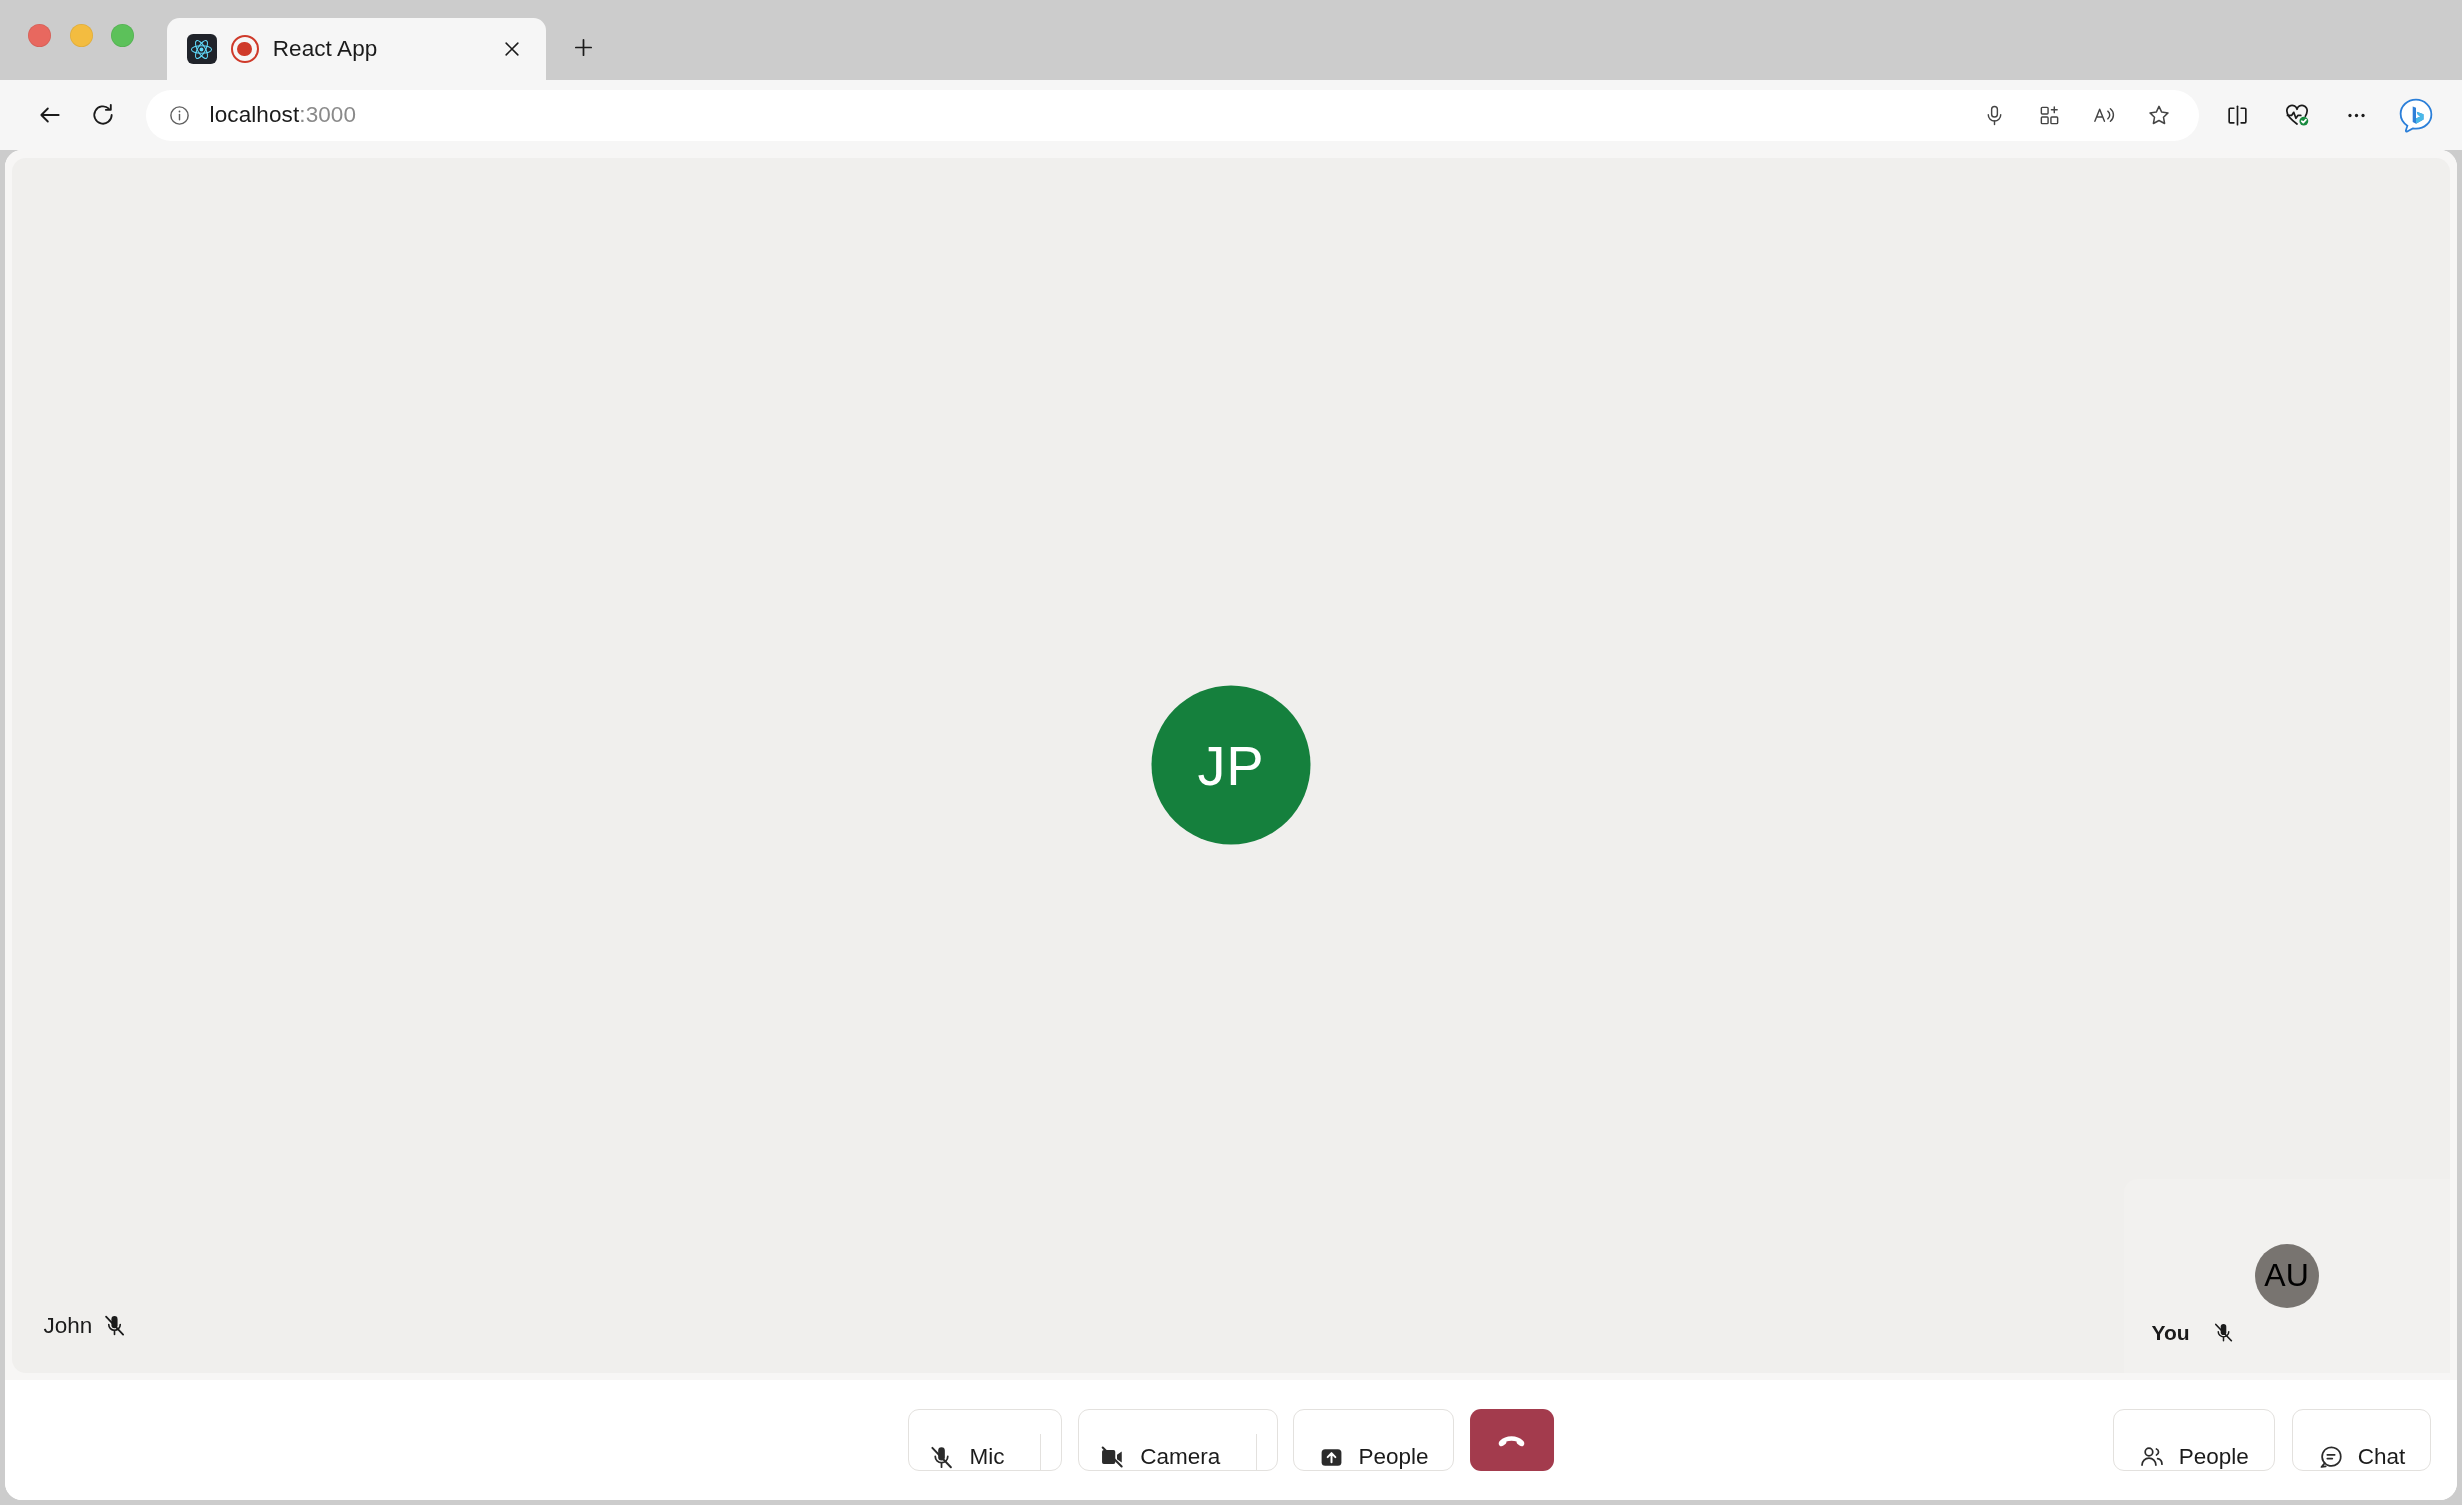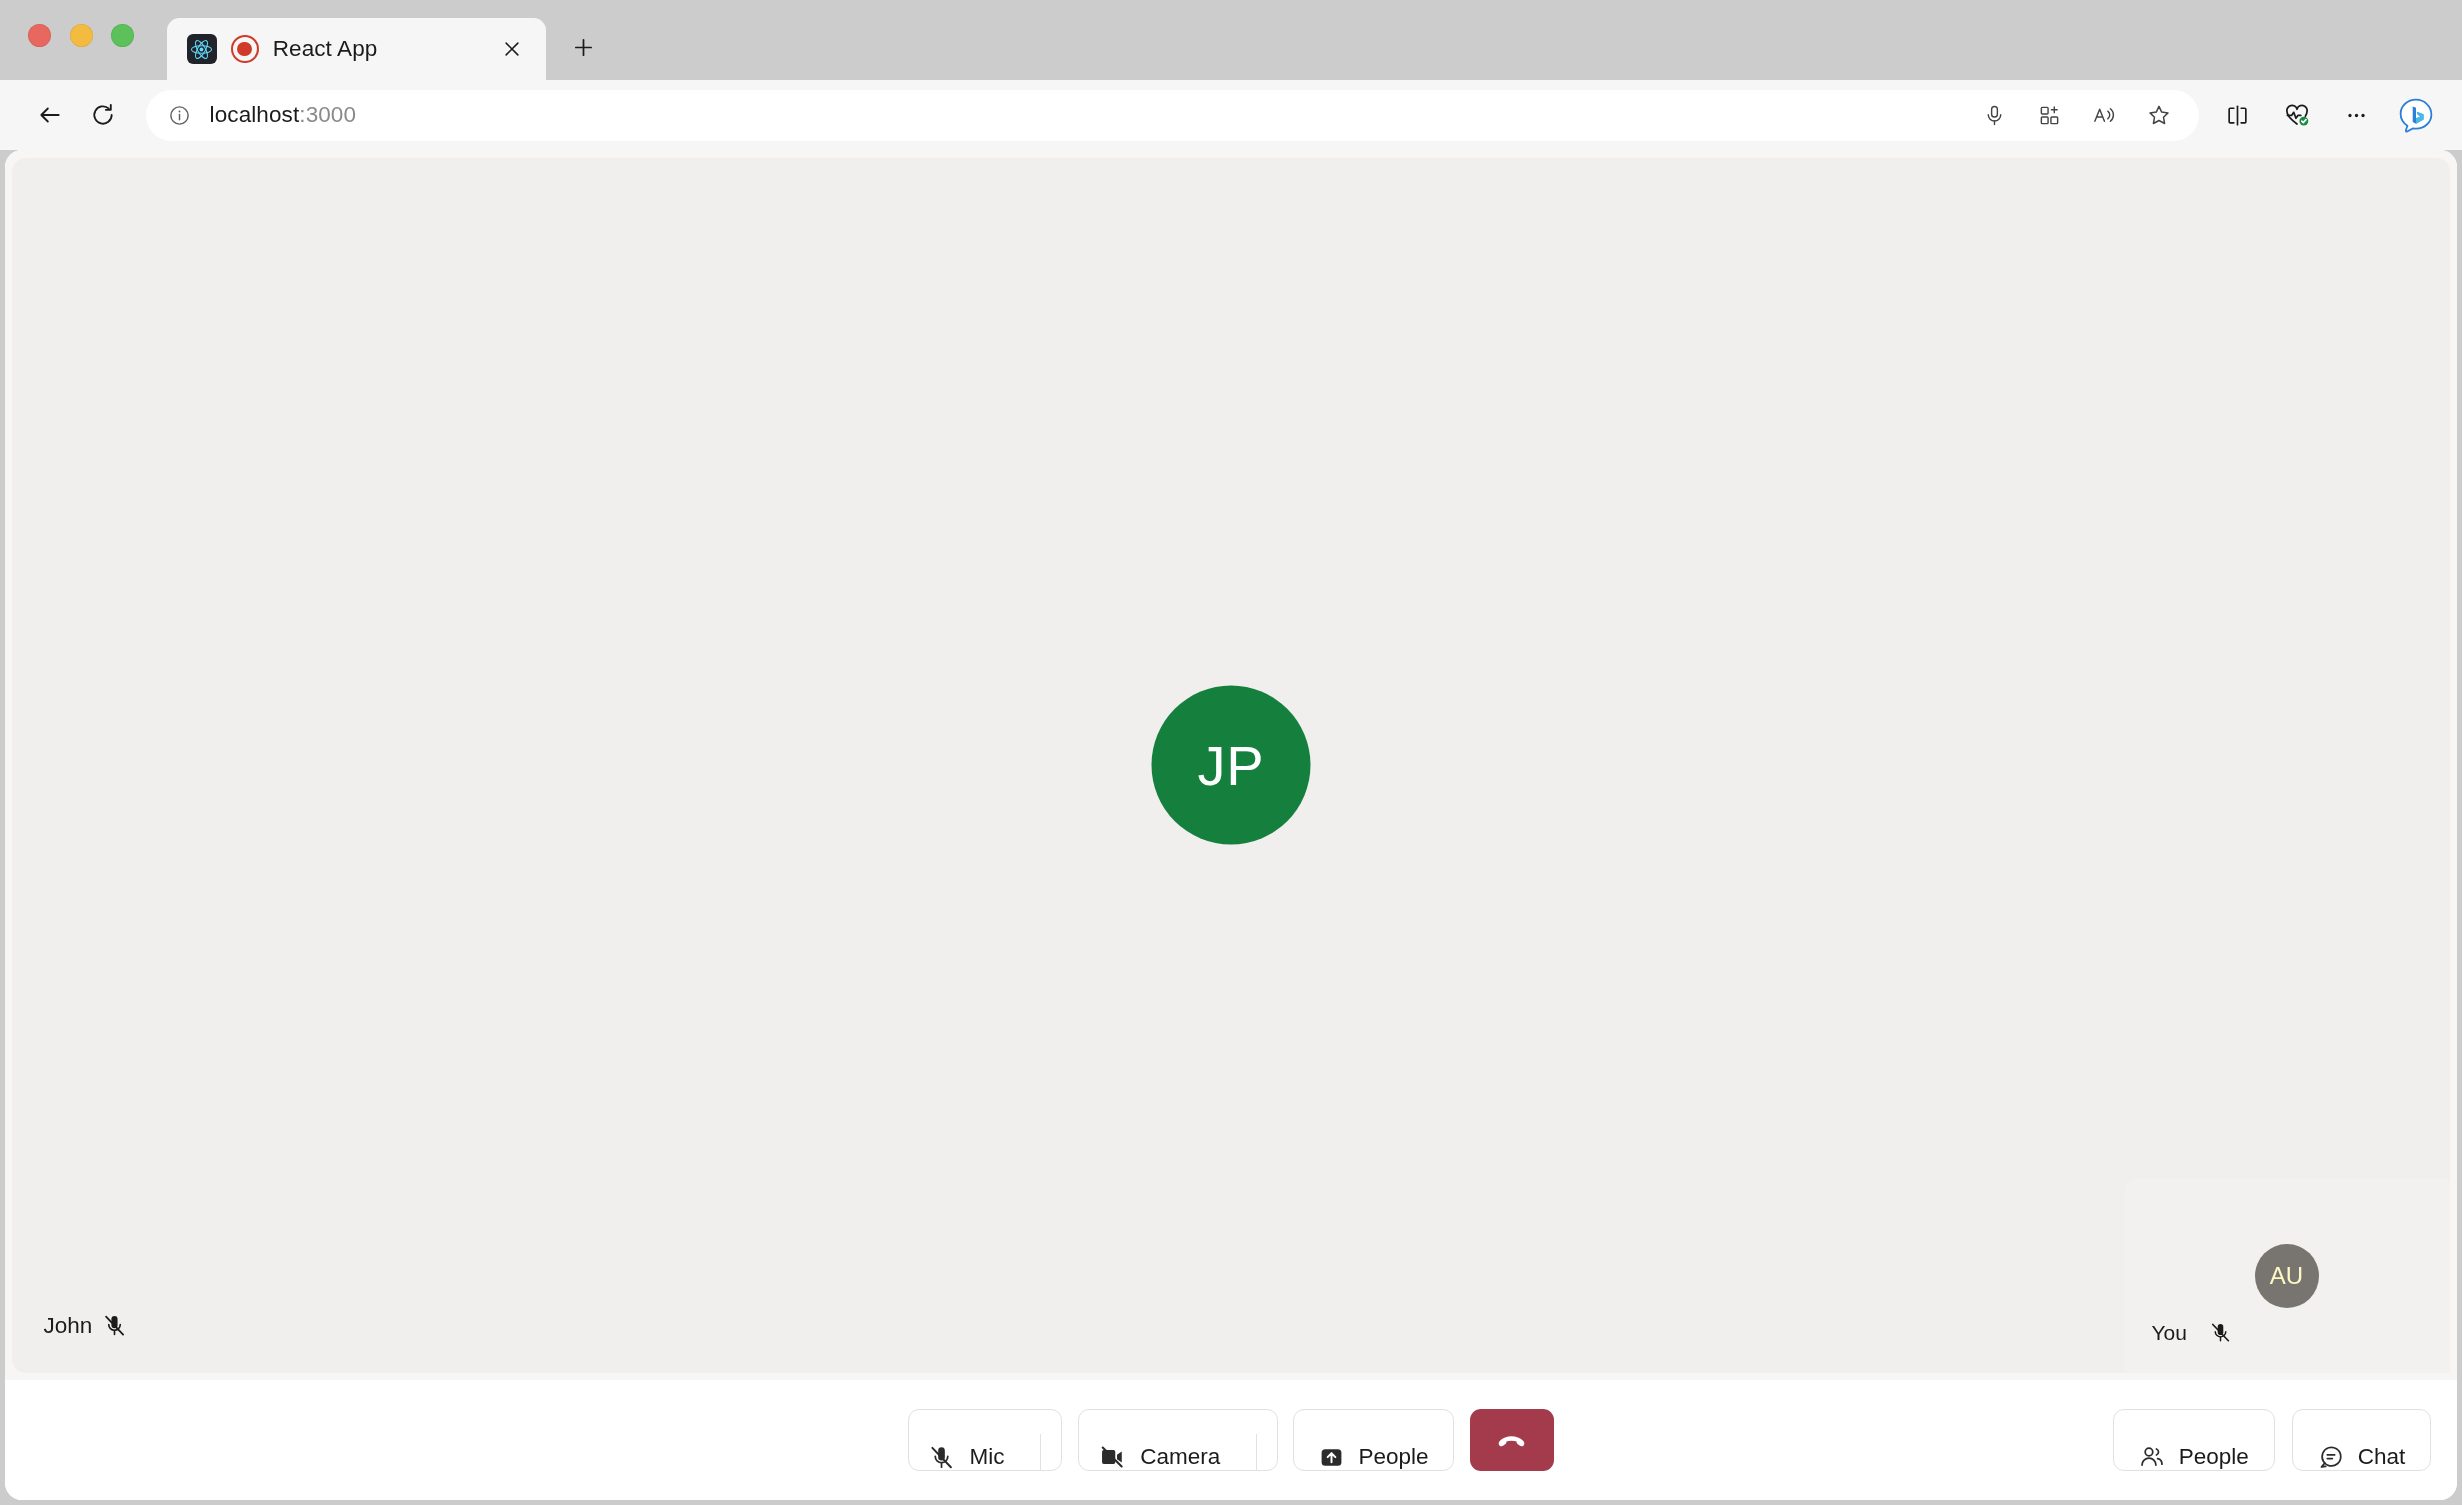--- a/index.html
+++ b/index.html
@@ -216,32 +216,33 @@
     width: 326px;
     height: 194px;
     background: #f2f1ef;
     border-radius: 14px 0 0 0;
     overflow: hidden;
   }
   .avatar-sm {
     width: 64px; height: 64px;
     border-radius: 50%;
     background: #787470;
-    color: #fef9c3;
+    color: #000000;
     display: flex; align-items: center; justify-content: center;
-    font-size: 24px;
+    font-size: 32px;
     position: absolute;
     left: 50%; top: 50%;
     transform: translate(-50%, -50%);
   }
   .selfview .tile-label {
     left: 28px;
     bottom: 28px;
     font-size: 21px;
     gap: 23px;
+    font-weight: bold;
   }
 
   
   .controlbar {
     height: 120px;
     background: #ffffff;
     flex: 0 0 auto;
     display: flex;
     align-items: center;
     position: relative;

